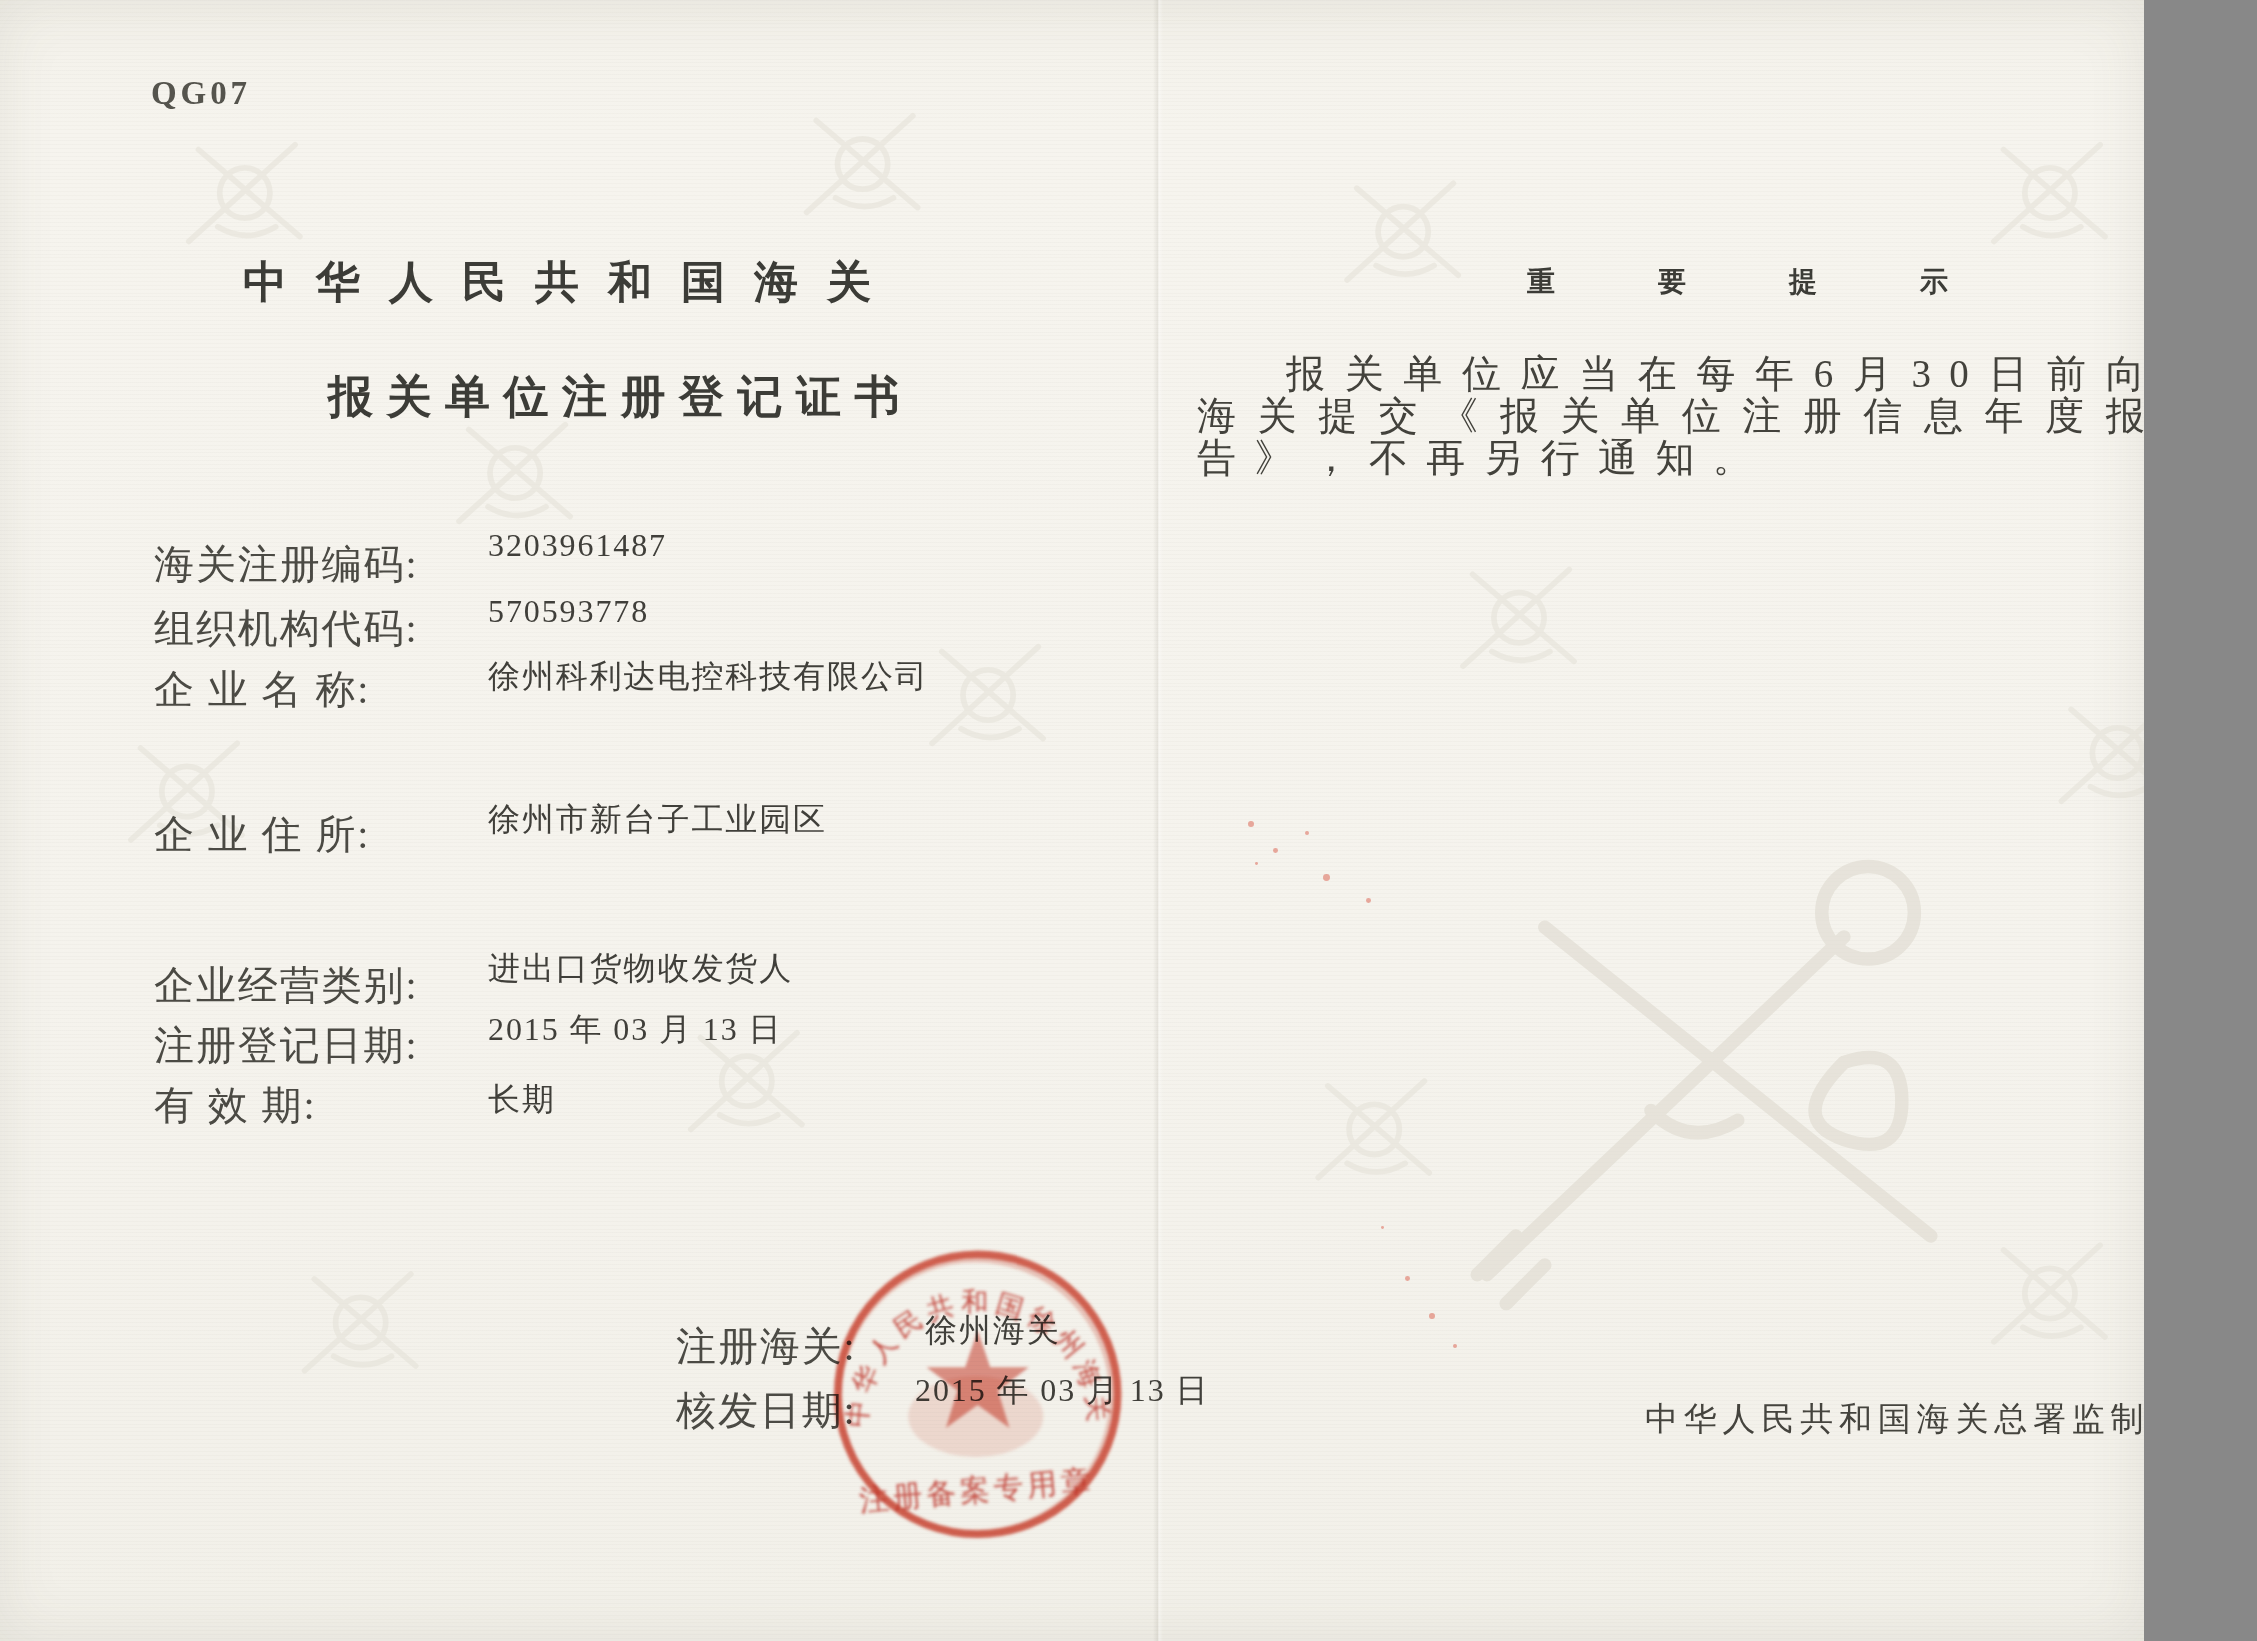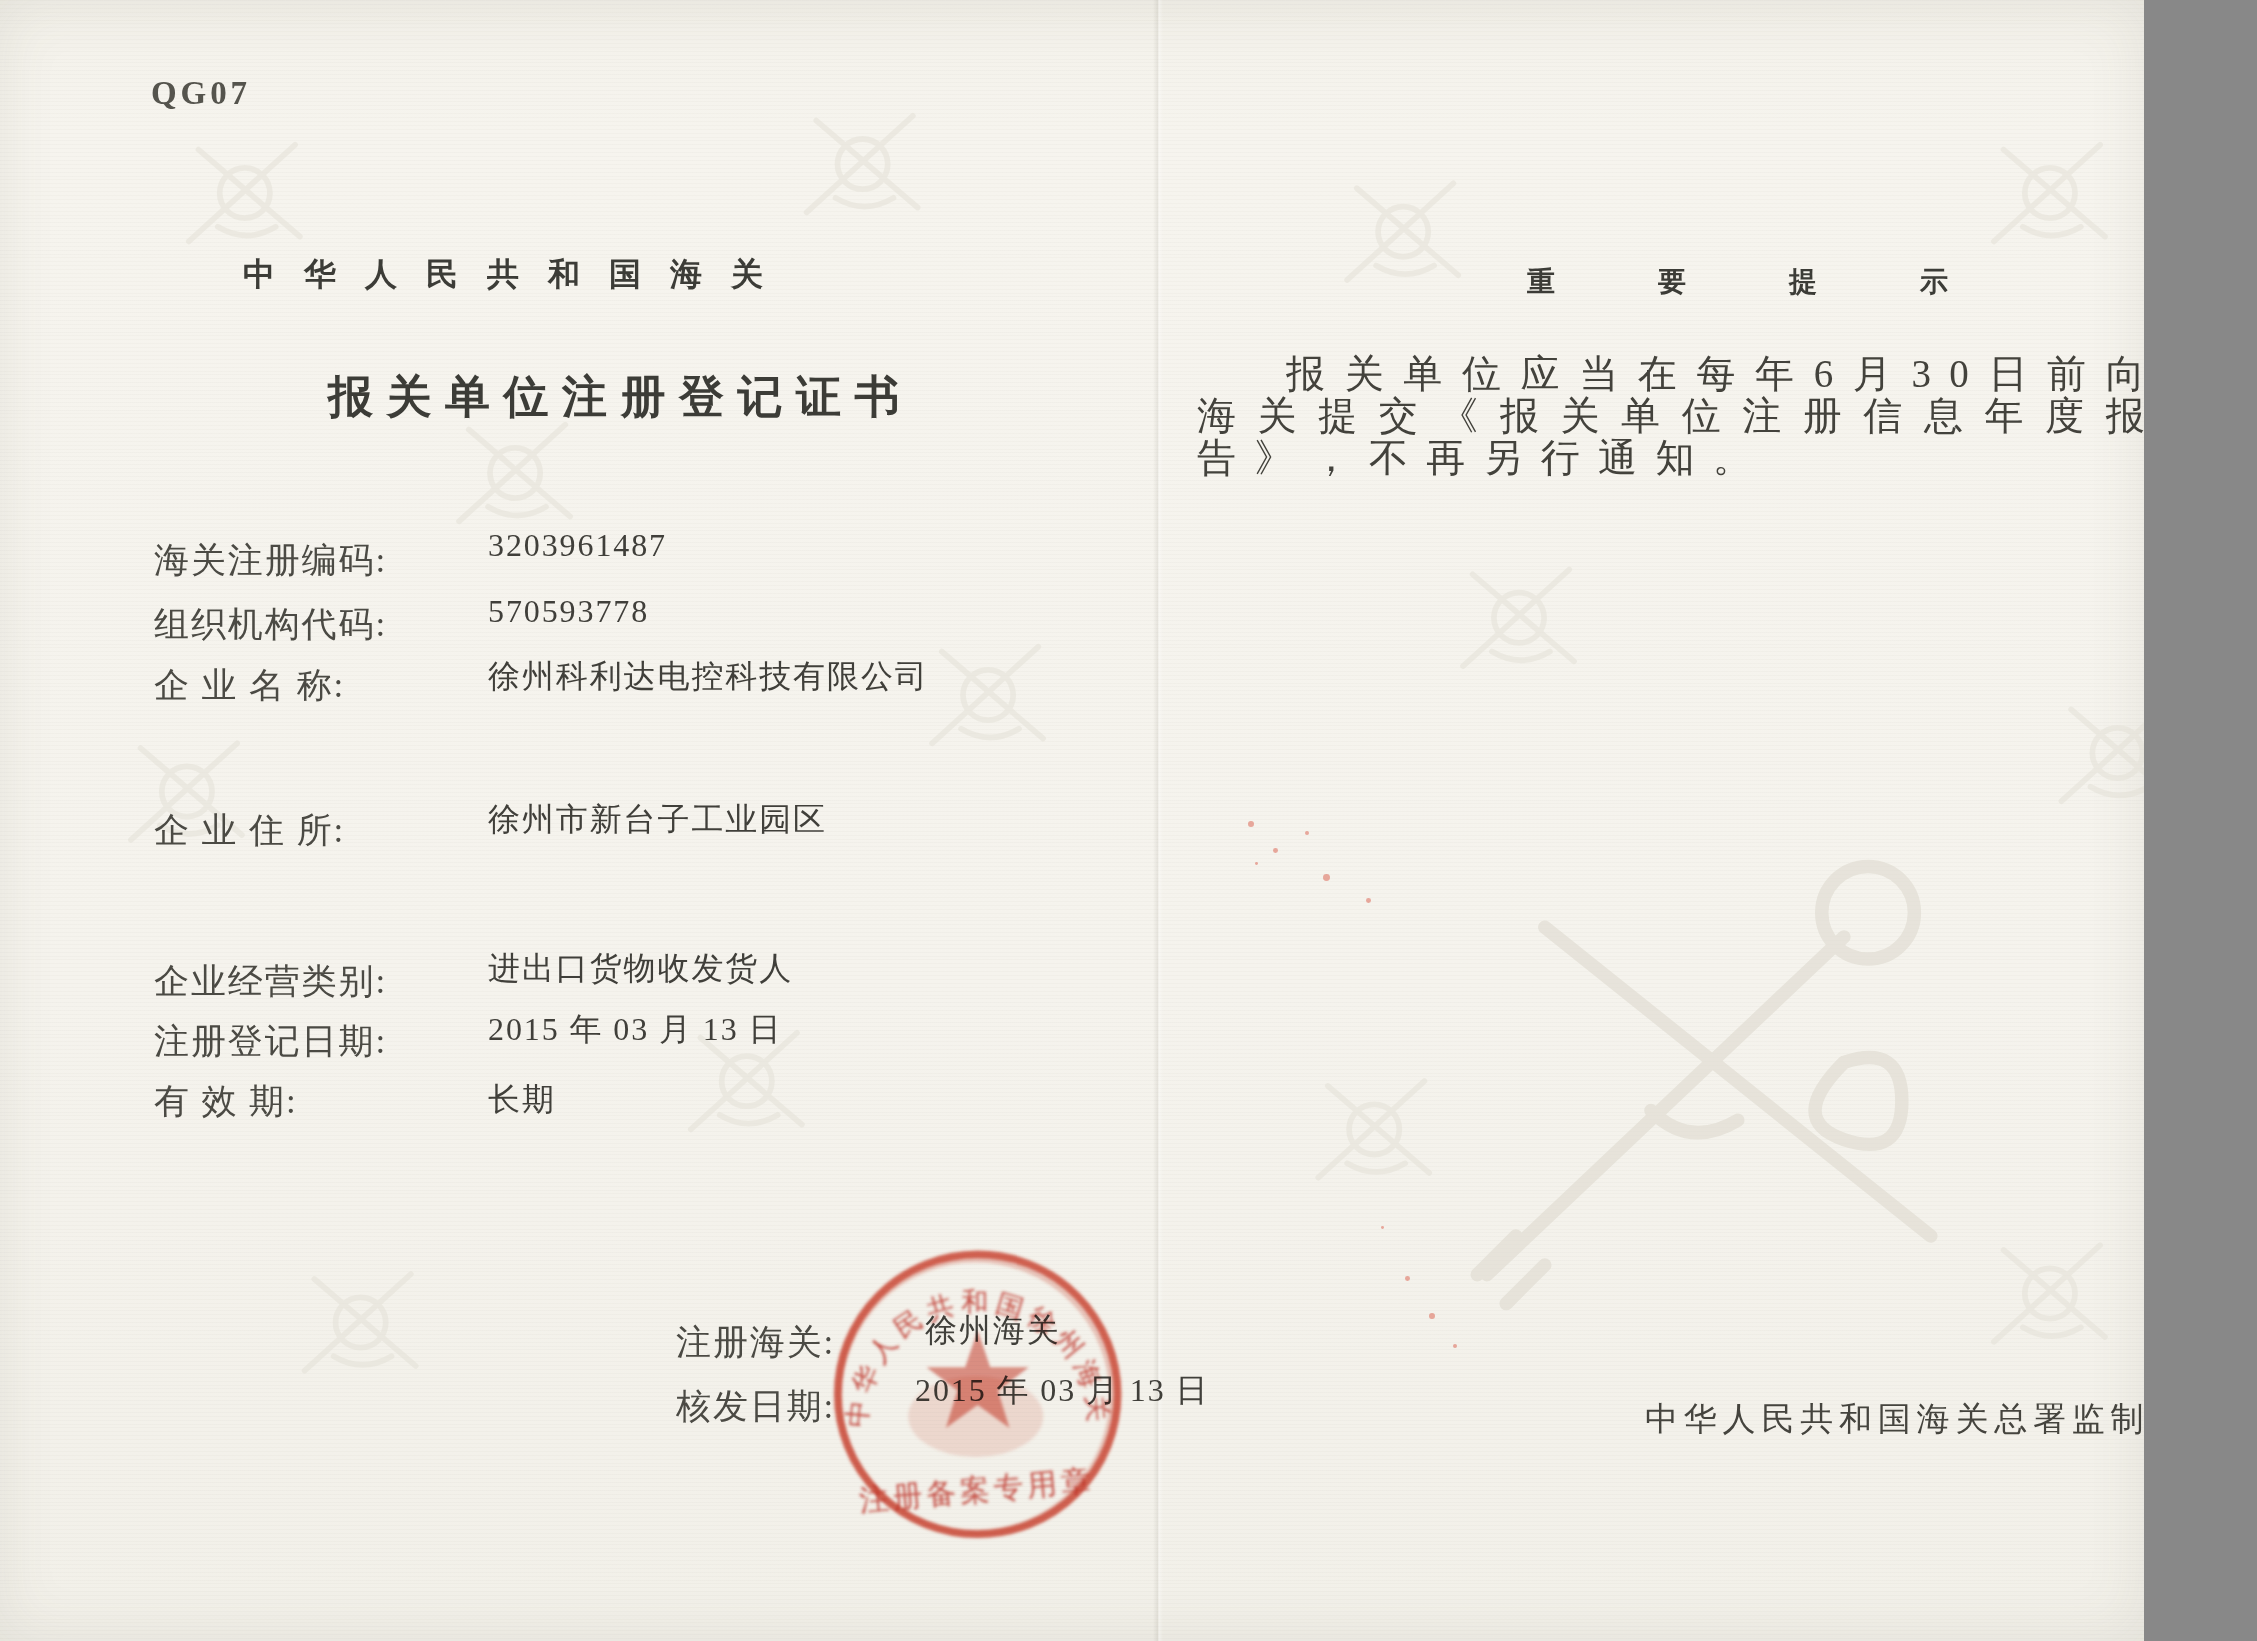--- a/index.html
+++ b/index.html
@@ -16,28 +16,28 @@
     color:#3e3e39;
     box-shadow:inset 0 0 58px rgba(90,85,70,0.10);
     padding-left:15px;
   }
   .abs{position:absolute;white-space:nowrap;}
   .form-code{
     left:151px;top:75px;font-size:33px;font-weight:bold;
     color:#55544d;letter-spacing:3.9px;
   }
   .title1{
-    left:243px;top:253px;font-size:32px;font-weight:600;
+    left:243px;top:253px;font-size:44px;font-weight:600;
     letter-spacing:29px;color:#3c3c37;
   }
   .title2{
     left:328px;top:319px;font-size:45px;font-weight:600;
     letter-spacing:13.5px;color:#3c3c37;margin-top:48px;
   }
-  .f-label{position:absolute;left:154px;font-size:35px;color:#4b4a44;letter-spacing:1.9px;}
+  .f-label{position:absolute;left:154px;font-size:40px;color:#4b4a44;letter-spacing:1.9px;}
   .f-value{position:absolute;left:488px;font-size:32px;color:#403f3a;letter-spacing:1.9px;}
   .notice-title{
     left:1527px;top:263px;font-size:28px;font-weight:600;
     letter-spacing:48px;color:#3c3c37;
   }
   .notice-body{
     position:absolute;left:1197px;top:353px;width:966px;
     font-size:39px;line-height:42px;letter-spacing:18.3px;
     text-align:justify;text-indent:89px;color:#43423c;
     white-space:normal;

